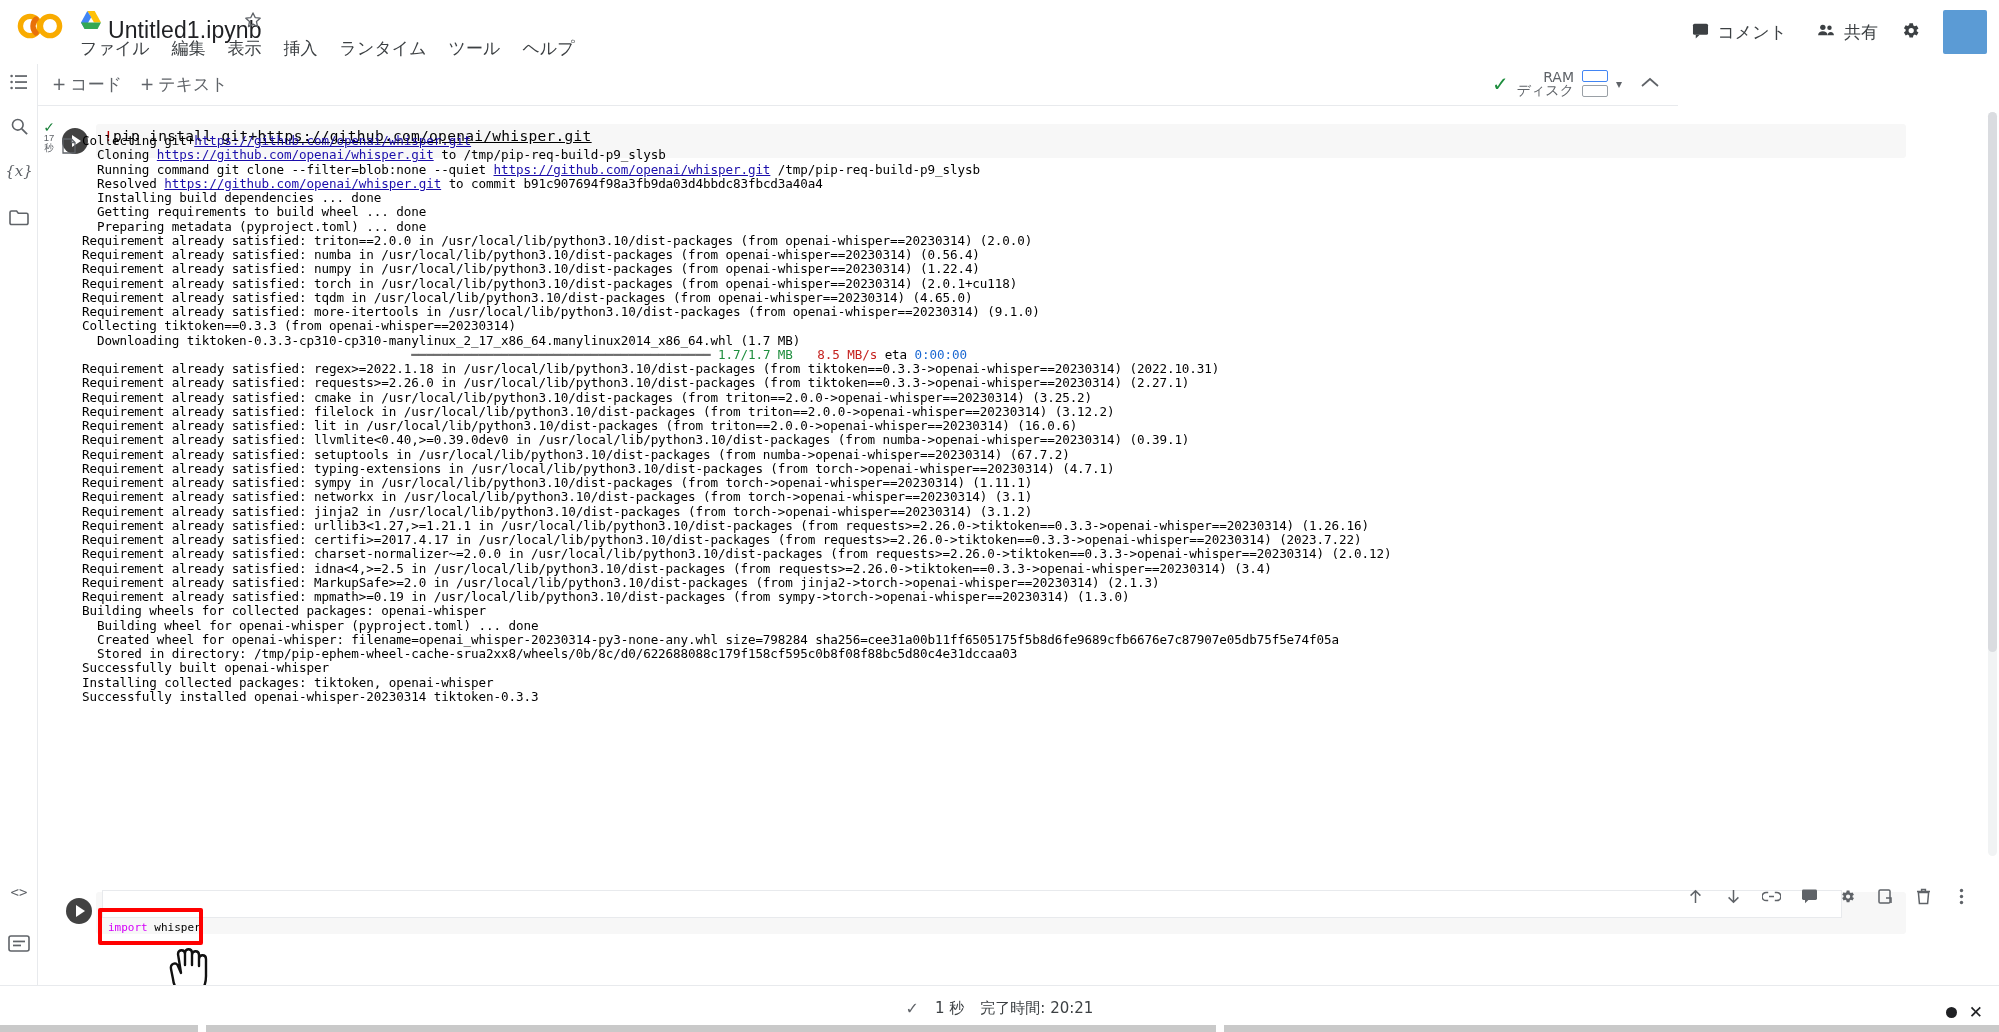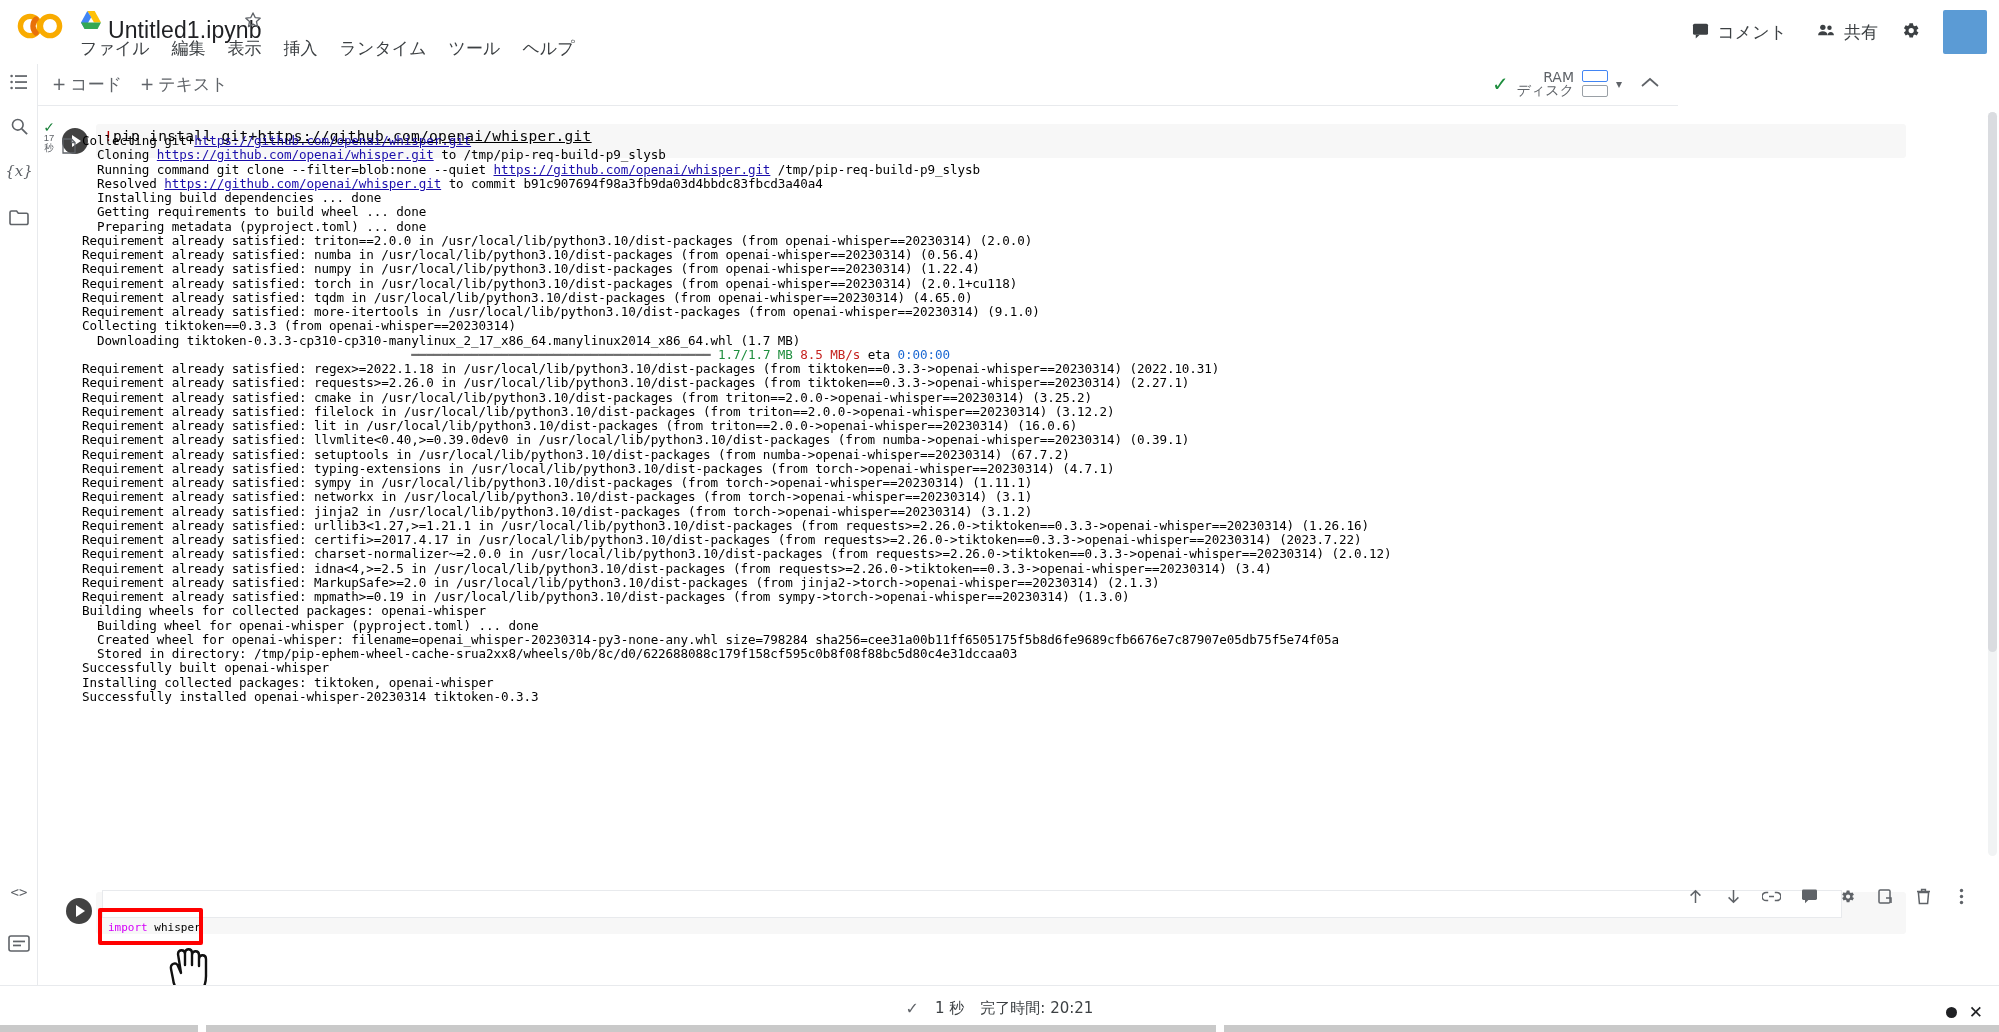--- a/index.html
+++ b/index.html
@@ -119,21 +119,21 @@
   }
   .output {
     position: absolute; left: 82px; top: 134px; width: 1830px;
     font-family: "DejaVu Sans Mono", monospace;
     font-size: 12.6px; line-height: 14.25px; color: #000;
     white-space: pre; letter-spacing: -.1px;
   }
   .output a, .output .lnk { color: #1a0dab; text-decoration: underline; }
   .output .pbar { color: #6e6e6e; }
   .output .g { color: #1e8e3e; }
-  .output .r { color: #c5221f; }
+  .output .r { color: #c5221f; margin-left: 17px; }
   .output .b { color: #1967d2; }
 
   
   .cell2 {
     position: absolute; left: 58px; top: 790px; width: 1830px; height: 44px;
     background: #f7f7f7; border-radius: 3px;
   }
   .cell2-run { left: 66px; top: 898px; }
   .cell2-editor {
     position: absolute; left: 102px; top: 890px; width: 1740px; height: 28px;

